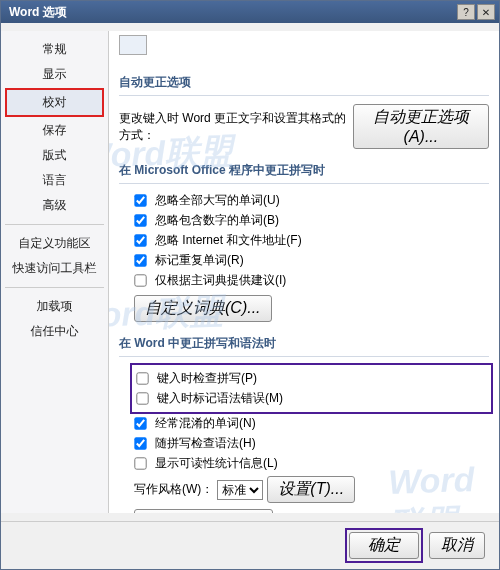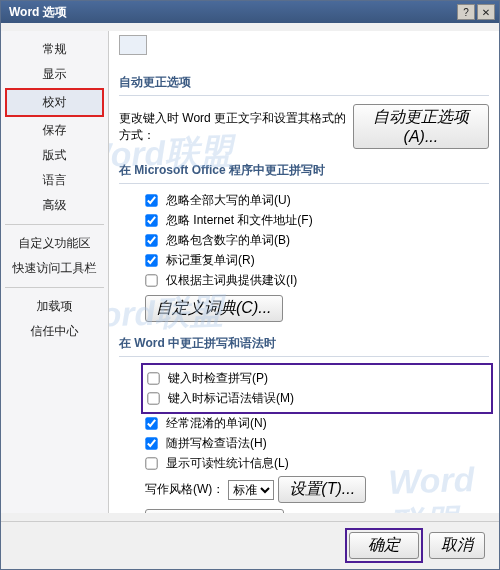--- a/index.html
+++ b/index.html
@@ -12,21 +12,21 @@
   .sidebar { width: 108px; background: #f5f5f7; border-right: 1px solid #ccc; padding-top: 6px; text-align: center; }
   .sidebar-item { padding: 4px 10px; color: #222; cursor: pointer; }
   .sidebar-item.selected { background: #e4e9f2; }
   .sidebar-sep { border-top: 1px solid #ccc; margin: 6px 4px; }
   .sel-box { border: 2px solid #d22; margin: 1px 4px; }
   .content { flex: 1; overflow-y: auto; padding: 4px 10px 8px 10px; background: #fff; position: relative; }
   .content::-webkit-scrollbar { width: 16px; }
   .content::-webkit-scrollbar-track { background: #e8e8e8; border-left:1px solid #ccc;}
   .content::-webkit-scrollbar-thumb { background: #c4c4c4; border:1px solid #999;}
   .section-h { color: #3b5a82; font-weight: bold; padding: 10px 0 4px 0; border-bottom: 1px solid #d2d9e4; margin-bottom: 8px; }
-  .indent { margin-left: 26px; }
+  .indent { margin-left: 15px; }
   .row { display: flex; align-items: center; margin: 3px 0; gap: 4px; }
   .chk { margin-right: 4px; transform: scale(0.95); }
   .btn { background: linear-gradient(#fdfdfd,#e4e4e4); border: 1px solid #8a8a8a; border-radius: 3px; padding: 2px 10px; font-size: 16px; cursor: pointer; font-style: italic; }
   .small-badge { display:inline-block; width:28px; height:20px; border:1px solid #aaa; background:#eaf0f8; margin-bottom:6px;}
   select { font-size: 12px; border:1px solid #888; background:#fff; height:20px;}
   .mark-box { border: 2px solid #4c1d95; padding: 2px 4px; margin: -2px -4px; }
   .footer { display:flex; justify-content:flex-end; align-items:center; gap:10px; padding:8px 14px; border-top:1px solid #ccc; background:#f0f0f0; }
   .watermark { position:absolute; color:#a8c5e8; font-size:34px; font-weight:bold; font-style:italic; opacity:0.35; pointer-events:none; transform:rotate(-2deg); }
   .wm1 { top:100px; left:-30px; }
   .wm2 { top:260px; left:-40px; }
@@ -78,25 +78,25 @@
       </div>
 
       <div class="section-h">在 Microsoft Office 程序中更正拼写时</div>
       <div class="indent">
         <div class="row">
             <input type="checkbox" class="chk" checked="" style="">
             <span>忽略全部大写的单词(U)</span>
           </div>
         <div class="row">
             <input type="checkbox" class="chk" checked="" style="">
-            <span>忽略 Internet 和文件地址(F)</span>
+            <span>忽略包含数字的单词(B)</span>
           </div>
         <div class="row">
             <input type="checkbox" class="chk" checked="" style="">
-            <span>忽略包含数字的单词(B)</span>
+            <span>忽略 Internet 和文件地址(F)</span>
           </div>
         <div class="row">
             <input type="checkbox" class="chk" checked="" style="">
             <span>标记重复单词(R)</span>
           </div>
         <div class="row">
             <input type="checkbox" class="chk" style="">
             <span>仅根据主词典提供建议(I)</span>
           </div>
         <div class="row" style="margin-top:6px;">

